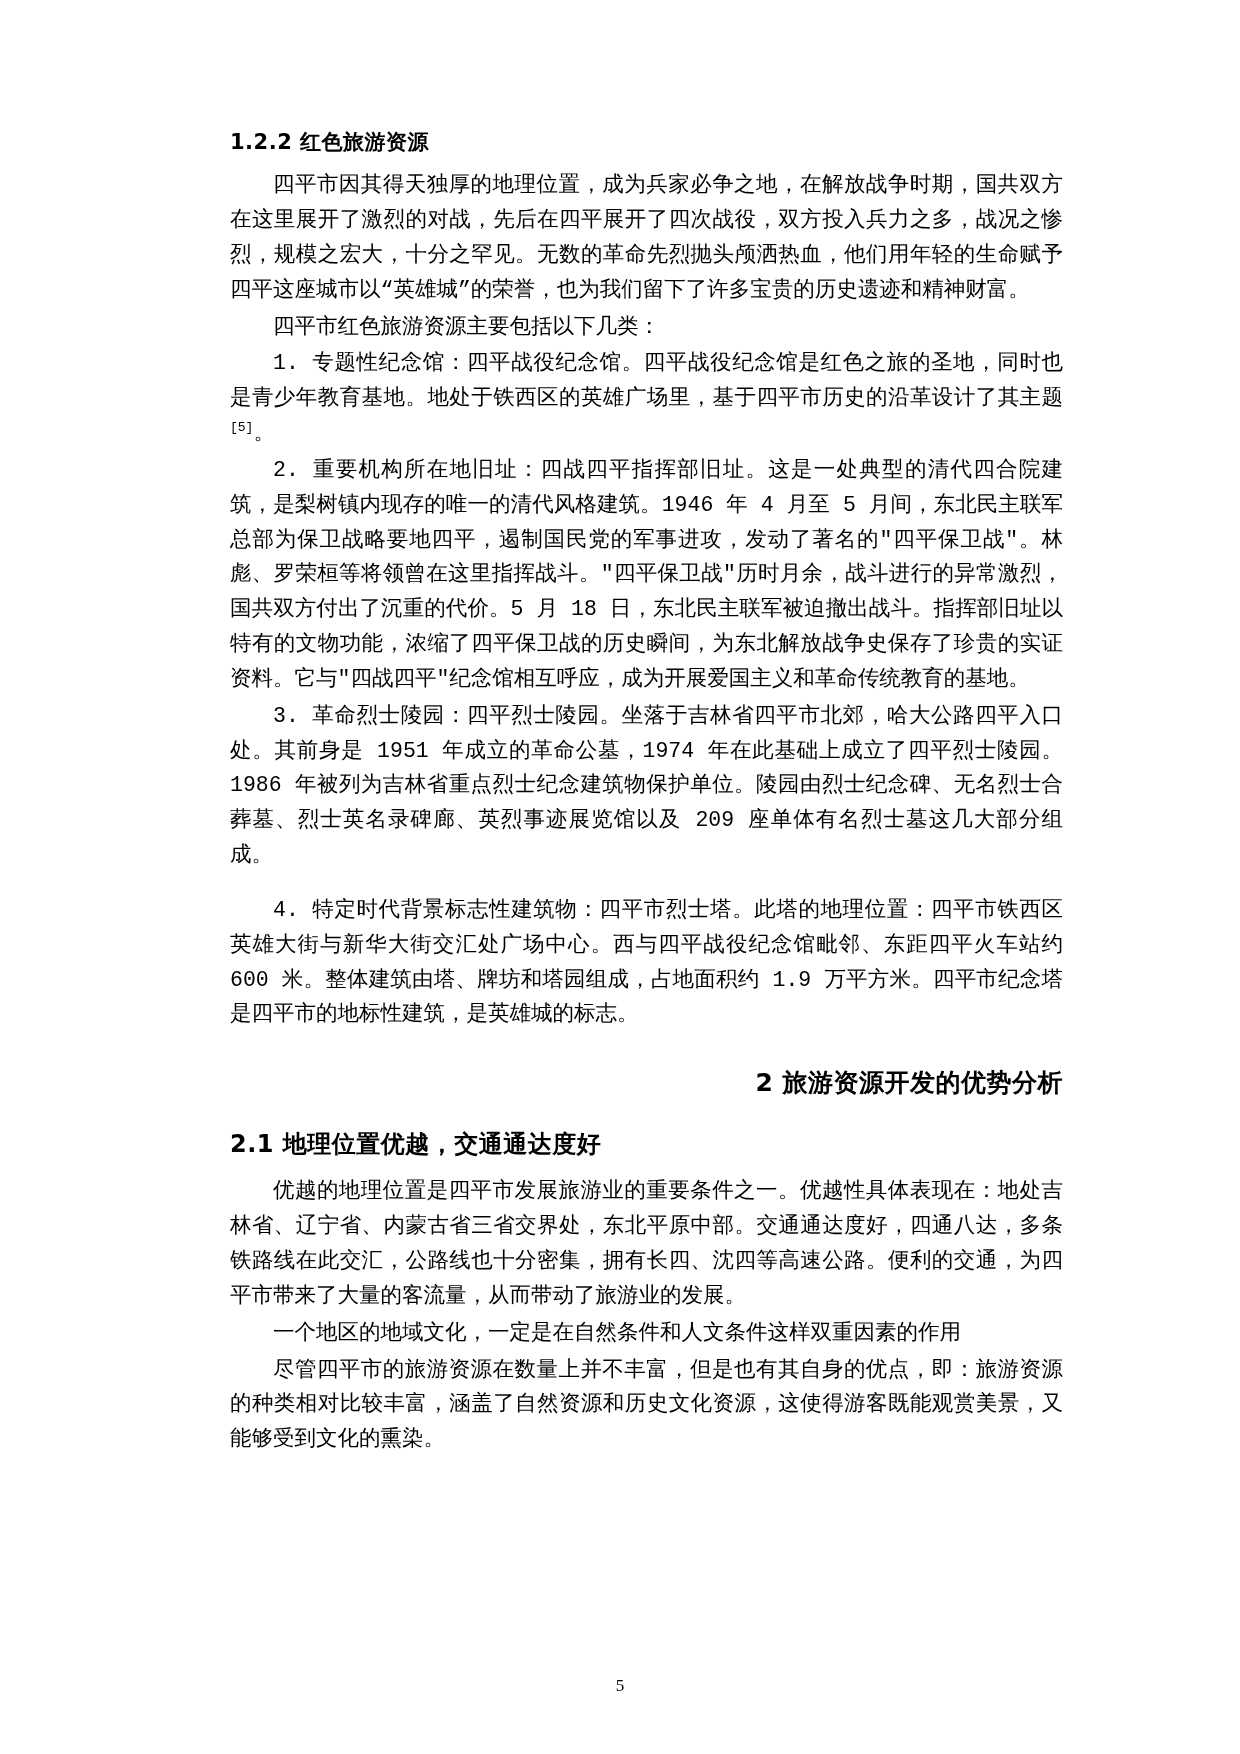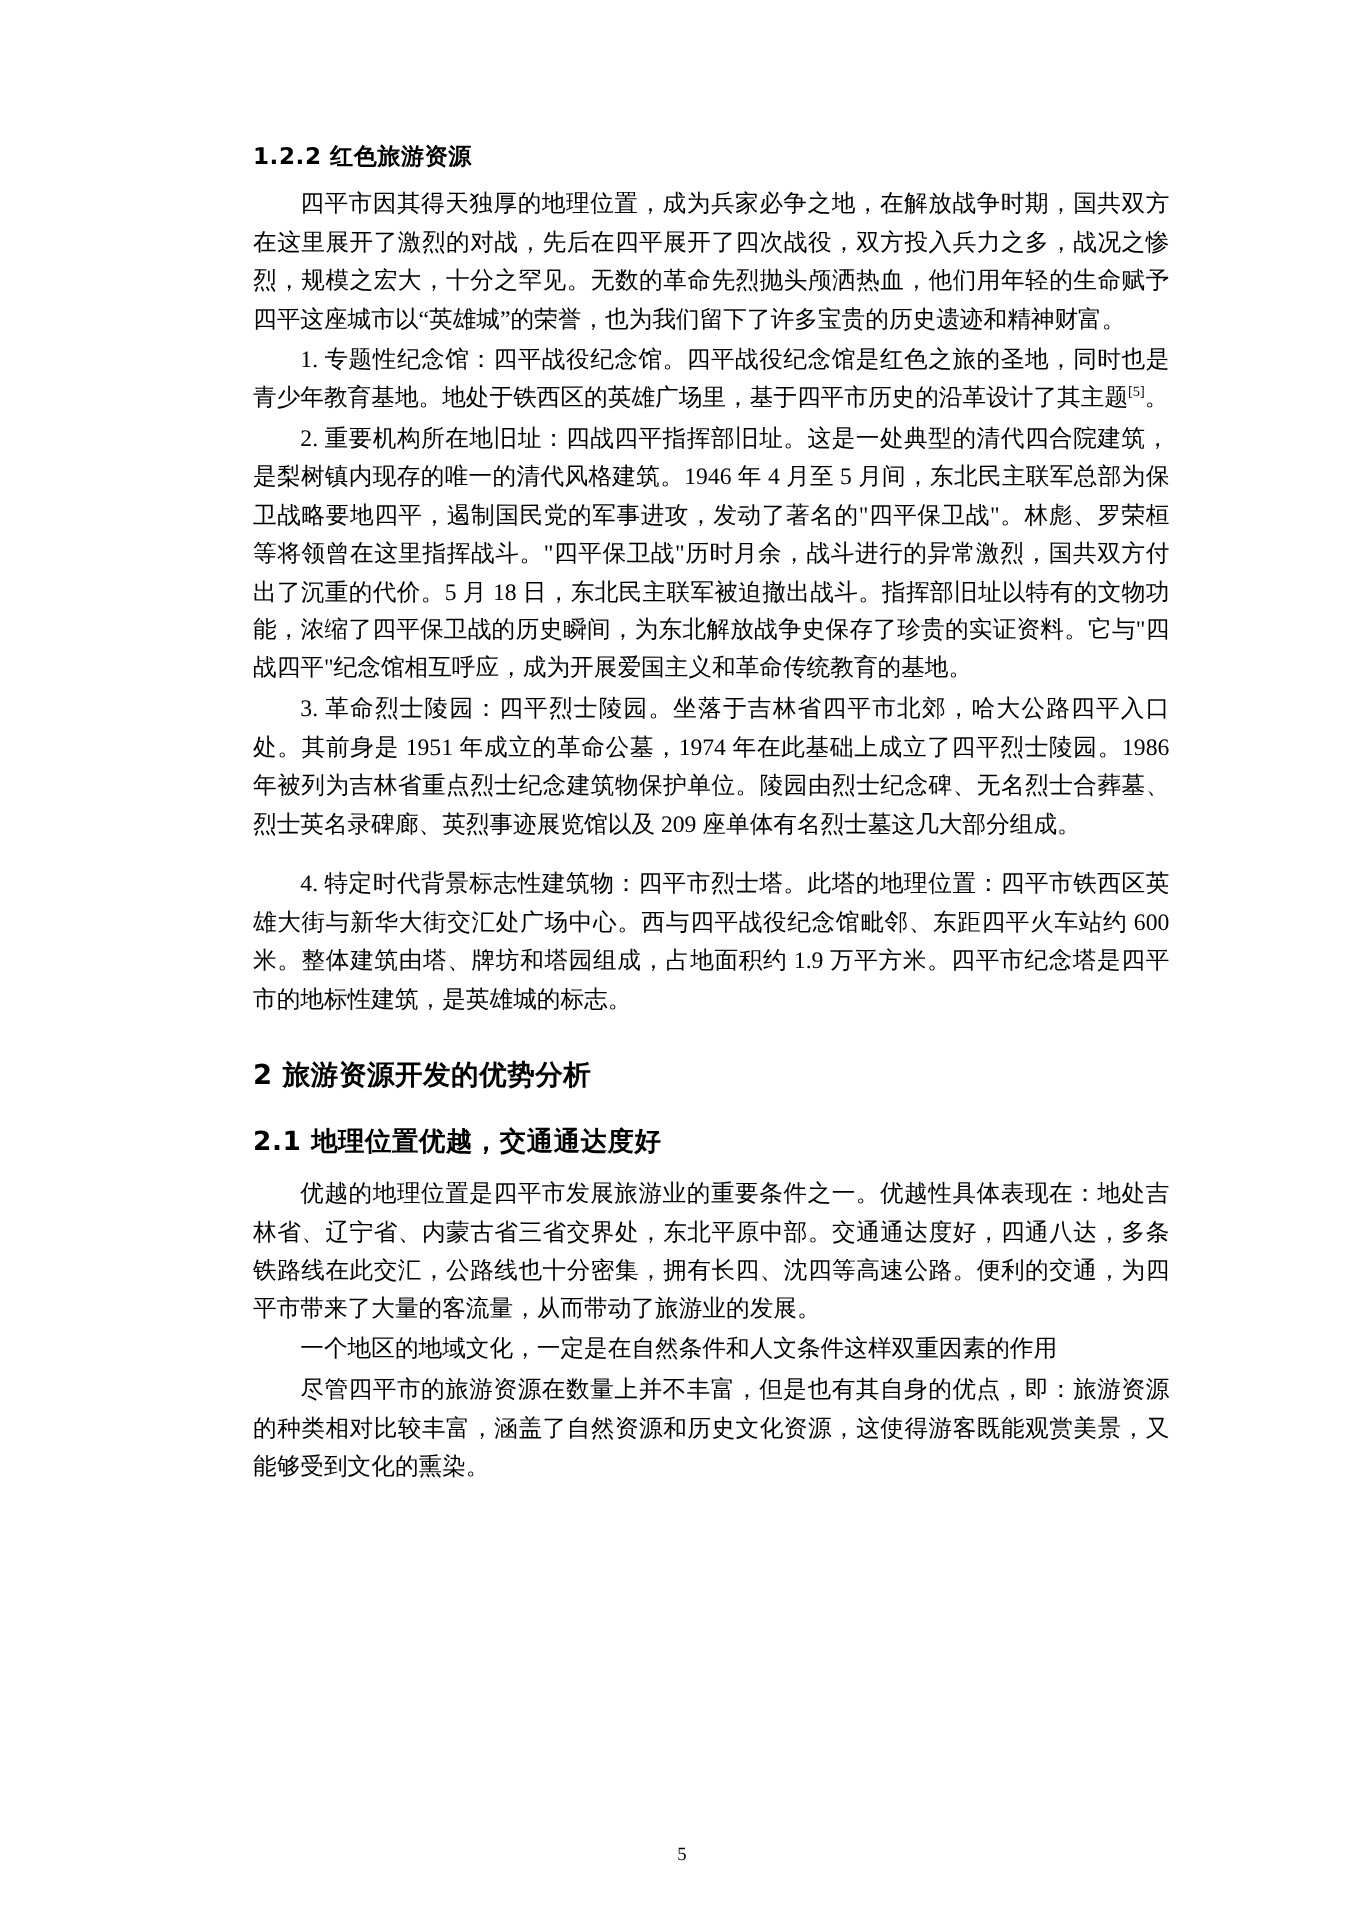--- a/index.html
+++ b/index.html
@@ -29,37 +29,38 @@
     letter-spacing: 0.5px;
     line-height: 1.35;
   }
   h2.heading-main {
     font-family: "DejaVu Sans", "Liberation Sans", sans-serif;
     font-size: 25px;
     font-weight: bold;
     margin: 34px 0 18px 0;
     letter-spacing: 0.5px;
     line-height: 1.35;
+    text-align: right;
   }
   h3.heading-section {
     font-family: "DejaVu Sans", "Liberation Sans", sans-serif;
     font-size: 24px;
     font-weight: bold;
     margin: 28px 0 14px 0;
     letter-spacing: 0.5px;
     line-height: 1.35;
   }
   p.para {
     font-size: 21.5px;
     line-height: 1.62;
     margin: 0 0 2px 0;
     text-align: justify;
     text-justify: inter-ideograph;
     text-indent: 2em;
-    font-family: Liberation Serif, serif;
+    font-family: Liberation Mono, monospace;
   }
   p.para.spaced {
     margin-top: 20px;
   }
   sup.ref {
     font-size: 13px;
     vertical-align: super;
     line-height: 0;
   }
   .page-number {
@@ -75,20 +76,21 @@
 </head>
 <body>
 
 <div class="page">
   <div class="content">
 
     <h3 class="heading-sub">1.2.2  红色旅游资源</h3>
 
     <p class="para">四平市因其得天独厚的地理位置，成为兵家必争之地，在解放战争时期，国共双方在这里展开了激烈的对战，先后在四平展开了四次战役，双方投入兵力之多，战况之惨烈，规模之宏大，十分之罕见。无数的革命先烈抛头颅洒热血，他们用年轻的生命赋予四平这座城市以“英雄城”的荣誉，也为我们留下了许多宝贵的历史遗迹和精神财富。</p>
 
+    <p class="para">四平市红色旅游资源主要包括以下几类：</p>
 
     <p class="para"><span>1. 专题性纪念馆：四平战役纪念馆。四平战役纪念馆是红色之旅的圣地，同时也是青少年教育基地。地处于铁西区的英雄广场里，基于四平市历史的沿革设计了其主题</span><sup class="ref">[5]</sup><span>。</span></p>
 
     <p class="para">2. 重要机构所在地旧址：四战四平指挥部旧址。这是一处典型的清代四合院建筑，是梨树镇内现存的唯一的清代风格建筑。1946 年 4 月至 5 月间，东北民主联军总部为保卫战略要地四平，遏制国民党的军事进攻，发动了著名的"四平保卫战"。林彪、罗荣桓等将领曾在这里指挥战斗。"四平保卫战"历时月余，战斗进行的异常激烈，国共双方付出了沉重的代价。5 月 18 日，东北民主联军被迫撤出战斗。指挥部旧址以特有的文物功能，浓缩了四平保卫战的历史瞬间，为东北解放战争史保存了珍贵的实证资料。它与"四战四平"纪念馆相互呼应，成为开展爱国主义和革命传统教育的基地。</p>
 
     <p class="para">3. 革命烈士陵园：四平烈士陵园。坐落于吉林省四平市北郊，哈大公路四平入口处。其前身是 1951 年成立的革命公墓，1974 年在此基础上成立了四平烈士陵园。1986 年被列为吉林省重点烈士纪念建筑物保护单位。陵园由烈士纪念碑、无名烈士合葬墓、烈士英名录碑廊、英烈事迹展览馆以及 209 座单体有名烈士墓这几大部分组成。</p>
 
     <p class="para spaced">4. 特定时代背景标志性建筑物：四平市烈士塔。此塔的地理位置：四平市铁西区英雄大街与新华大街交汇处广场中心。西与四平战役纪念馆毗邻、东距四平火车站约 600 米。整体建筑由塔、牌坊和塔园组成，占地面积约 1.9 万平方米。四平市纪念塔是四平市的地标性建筑，是英雄城的标志。</p>
 
     <h2 class="heading-main">2  旅游资源开发的优势分析</h2>

